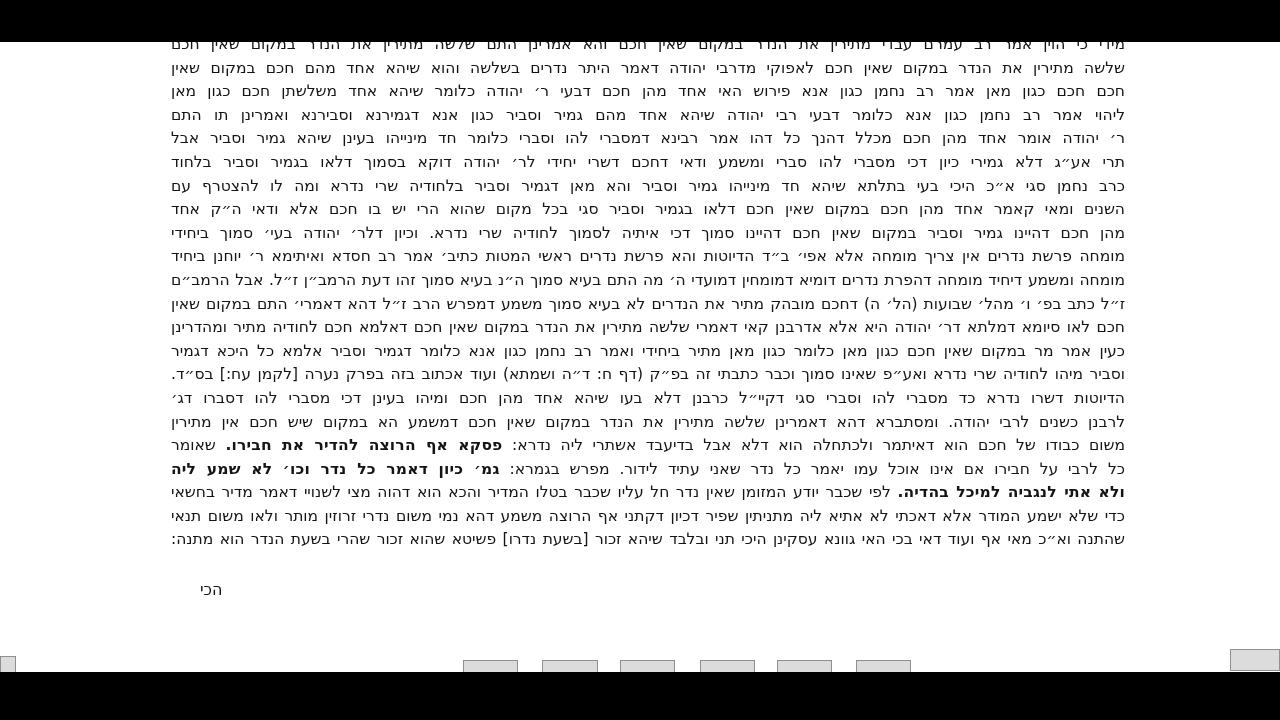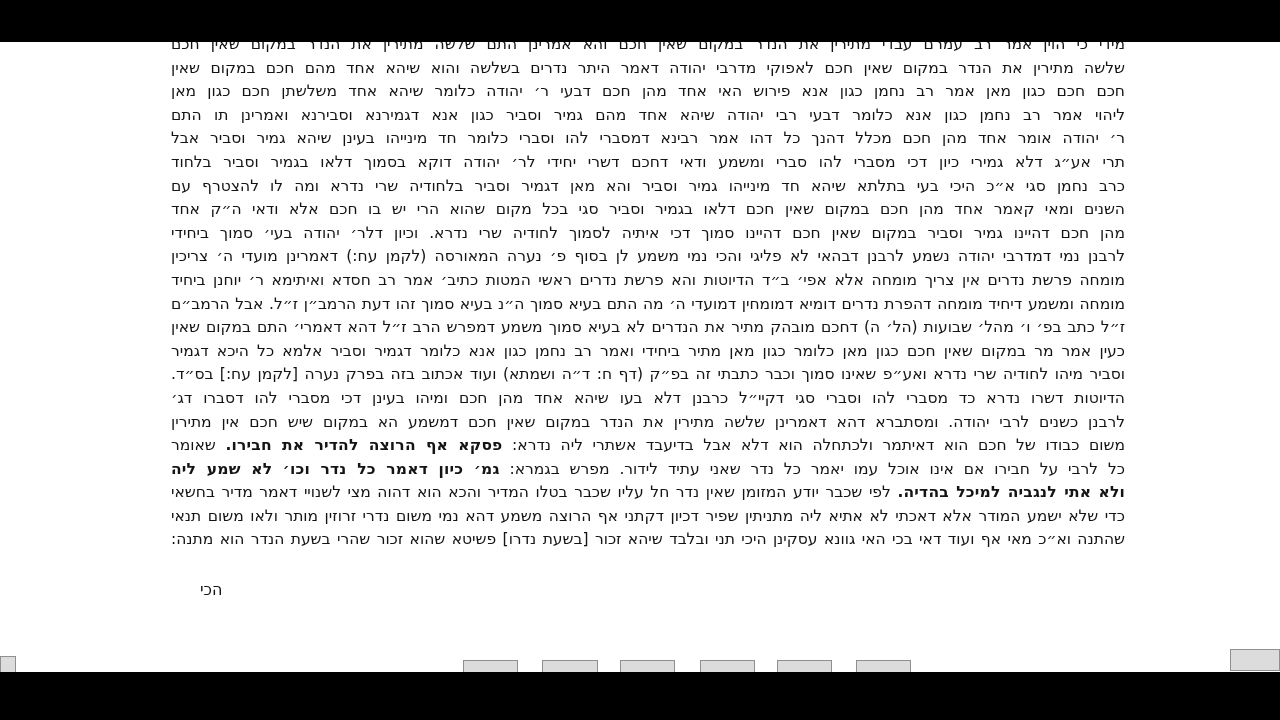--- a/index.html
+++ b/index.html
@@ -57,24 +57,24 @@
     <div class="textcol" id="textcol">
         <div class="tline"><span>מידי כי הוין אמר רב עמרם עבדי מתירין את הנדר במקום שאין חכם והא אמרינן התם שלשה מתירין את הנדר במקום שאין חכם</span></div>
         <div class="tline"><span>שלשה מתירין את הנדר במקום שאין חכם לאפוקי מדרבי יהודה דאמר היתר נדרים בשלשה והוא שיהא אחד מהם חכם במקום שאין</span></div>
         <div class="tline"><span>חכם חכם כגון מאן אמר רב נחמן כגון אנא פירוש האי אחד מהן חכם דבעי ר׳ יהודה כלומר שיהא אחד משלשתן חכם כגון מאן</span></div>
         <div class="tline"><span>ליהוי אמר רב נחמן כגון אנא כלומר דבעי רבי יהודה שיהא אחד מהם גמיר וסביר כגון אנא דגמירנא וסבירנא ואמרינן תו התם</span></div>
         <div class="tline"><span>ר׳ יהודה אומר אחד מהן חכם מכלל דהנך כל דהו אמר רבינא דמסברי להו וסברי כלומר חד מינייהו בעינן שיהא גמיר וסביר אבל</span></div>
         <div class="tline"><span>תרי אע״ג דלא גמירי כיון דכי מסברי להו סברי ומשמע ודאי דחכם דשרי יחידי לר׳ יהודה דוקא בסמוך דלאו בגמיר וסביר בלחוד</span></div>
         <div class="tline"><span>כרב נחמן סגי א״כ היכי בעי בתלתא שיהא חד מינייהו גמיר וסביר והא מאן דגמיר וסביר בלחודיה שרי נדרא ומה לו להצטרף עם</span></div>
         <div class="tline"><span>השנים ומאי קאמר אחד מהן חכם במקום שאין חכם דלאו בגמיר וסביר סגי בכל מקום שהוא הרי יש בו חכם אלא ודאי ה״ק אחד</span></div>
         <div class="tline"><span>מהן חכם דהיינו גמיר וסביר במקום שאין חכם דהיינו סמוך דכי איתיה לסמוך לחודיה שרי נדרא. וכיון דלר׳ יהודה בעי׳ סמוך ביחידי</span></div>
-        <div class="tline"><span>לרבנן נמי דמדרבי יהודה נשמע לרבנן דבהאי לא פליגי והכי נמי משמע לן בסוף פ׳ נערה המאורסה (לקמן עח:) דאמרינן מועדי ה׳ צריכין</span></div>
         <div class="tline"><span>מומחה פרשת נדרים אין צריך מומחה אלא אפי׳ ב״ד הדיוטות והא פרשת נדרים ראשי המטות כתיב׳ אמר רב חסדא ואיתימא ר׳ יוחנן ביחיד</span></div>
         <div class="tline"><span>מומחה ומשמע דיחיד מומחה דהפרת נדרים דומיא דמומחין דמועדי ה׳ מה התם בעיא סמוך ה״נ בעיא סמוך זהו דעת הרמב״ן ז״ל. אבל הרמב״ם</span></div>
         <div class="tline"><span>ז״ל כתב בפ׳ ו׳ מהל׳ שבועות (הל׳ ה) דחכם מובהק מתיר את הנדרים לא בעיא סמוך משמע דמפרש הרב ז״ל דהא דאמרי׳ התם במקום שאין</span></div>
+        <div class="tline"><span>חכם לאו סיומא דמלתא דר׳ יהודה היא אלא אדרבנן קאי דאמרי שלשה מתירין את הנדר במקום שאין חכם דאלמא חכם לחודיה מתיר ומהדרינן</span></div>
         <div class="tline"><span>כעין אמר מר במקום שאין חכם כגון מאן כלומר כגון מאן מתיר ביחידי ואמר רב נחמן כגון אנא כלומר דגמיר וסביר אלמא כל היכא דגמיר</span></div>
         <div class="tline"><span>וסביר מיהו לחודיה שרי נדרא ואע״פ שאינו סמוך וכבר כתבתי זה בפ״ק (דף ח: ד״ה ושמתא) ועוד אכתוב בזה בפרק נערה [לקמן עח:] בס״ד. ושלשה</span></div>
         <div class="tline"><span>הדיוטות דשרו נדרא כד מסברי להו וסברי סגי דקיי״ל כרבנן דלא בעו שיהא אחד מהן חכם ומיהו בעינן דכי מסברי להו דסברו דג׳</span></div>
         <div class="tline"><span>לרבנן כשנים לרבי יהודה. ומסתברא דהא דאמרינן שלשה מתירין את הנדר במקום שאין חכם דמשמע הא במקום שיש חכם אין מתירין</span></div>
         <div class="tline"><span>משום כבודו של חכם הוא דאיתמר ולכתחלה הוא דלא אבל בדיעבד אשתרי ליה נדרא: </span><span class="b">פסקא אף הרוצה להדיר את חבירו.</span><span> שאומר</span></div>
         <div class="tline"><span>כל לרבי על חבירו אם אינו אוכל עמו יאמר כל נדר שאני עתיד לידור. מפרש בגמרא: </span><span class="b">גמ׳ כיון דאמר כל נדר וכו׳ לא שמע ליה</span></div>
         <div class="tline"><span class="b">ולא אתי לנגביה למיכל בהדיה.</span><span> לפי שכבר יודע המזומן שאין נדר חל עליו שכבר בטלו המדיר והכא הוא דהוה מצי לשנויי דאמר מדיר בחשאי</span></div>
         <div class="tline"><span>כדי שלא ישמע המודר אלא דאכתי לא אתיא ליה מתניתין שפיר דכיון דקתני אף הרוצה משמע דהא נמי משום נדרי זרוזין מותר ולאו משום תנאי</span></div>
         <div class="tline"><span>שהתנה וא״כ מאי אף ועוד דאי בכי האי גוונא עסקינן היכי תני ובלבד שיהא זכור [בשעת נדרו] פשיטא שהוא זכור שהרי בשעת הנדר הוא מתנה:</span></div>
       </div>

